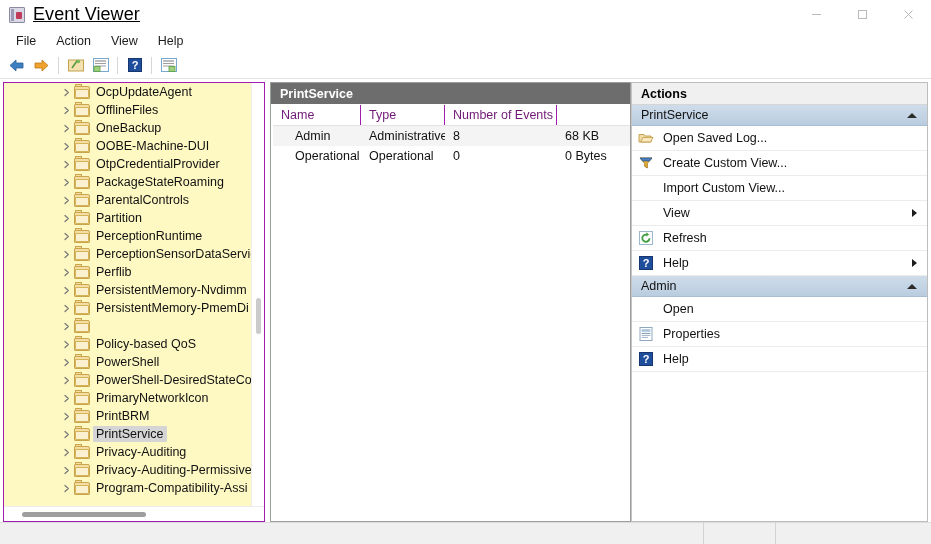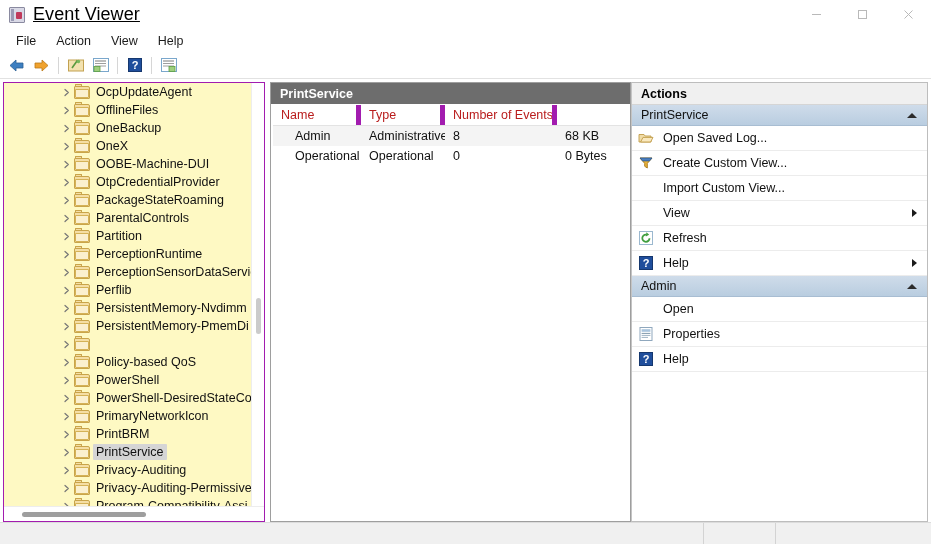--- a/index.html
+++ b/index.html
@@ -278,25 +278,25 @@
     padding-left: 2px;
   }
   .lv-header {
     display: flex;
     height: 21px;
     border-bottom: 1px solid #e3e3e3;
     background: #ffffff;
   }
   .lv-head-cell {
     font-size: 12.5px;
-    color: #b91c1c;
+    color: #701a75;
     display: flex;
     align-items: center;
     padding-left: 8px;
-    border-right: 5px solid #a21caf;
+    border-right: 1px solid #a21caf;
     white-space: nowrap;
     overflow: hidden;
   }
   .lv-row {
     display: flex;
     height: 20px;
     align-items: center;
   }
   .lv-row.alt { background: #f4f4f4; }
   .lv-cell {
@@ -530,33 +530,20 @@
               <span class="chev">
                 <svg width="9" height="9" viewBox="0 0 9 9">
                   <path d="M3 1.5 L6.3 4.5 L3 7.5" fill="none" stroke="#767676" stroke-width="1.2" stroke-linecap="round" stroke-linejoin="round"></path>
                 </svg>
               </span>
               <span class="folder">
                 <span class="f-tab"></span>
                 <span class="f-back"></span>
                 <span class="f-front"></span>
               </span>
-              <span class="label">OneX</span>
-            </div>
-            <div class="tree-row">
-              <span class="chev">
-                <svg width="9" height="9" viewBox="0 0 9 9">
-                  <path d="M3 1.5 L6.3 4.5 L3 7.5" fill="none" stroke="#767676" stroke-width="1.2" stroke-linecap="round" stroke-linejoin="round"></path>
-                </svg>
-              </span>
-              <span class="folder">
-                <span class="f-tab"></span>
-                <span class="f-back"></span>
-                <span class="f-front"></span>
-              </span>
               <span class="label">OOBE-Machine-DUI</span>
             </div>
             <div class="tree-row">
               <span class="chev">
                 <svg width="9" height="9" viewBox="0 0 9 9">
                   <path d="M3 1.5 L6.3 4.5 L3 7.5" fill="none" stroke="#767676" stroke-width="1.2" stroke-linecap="round" stroke-linejoin="round"></path>
                 </svg>
               </span>
               <span class="folder">
                 <span class="f-tab"></span>

